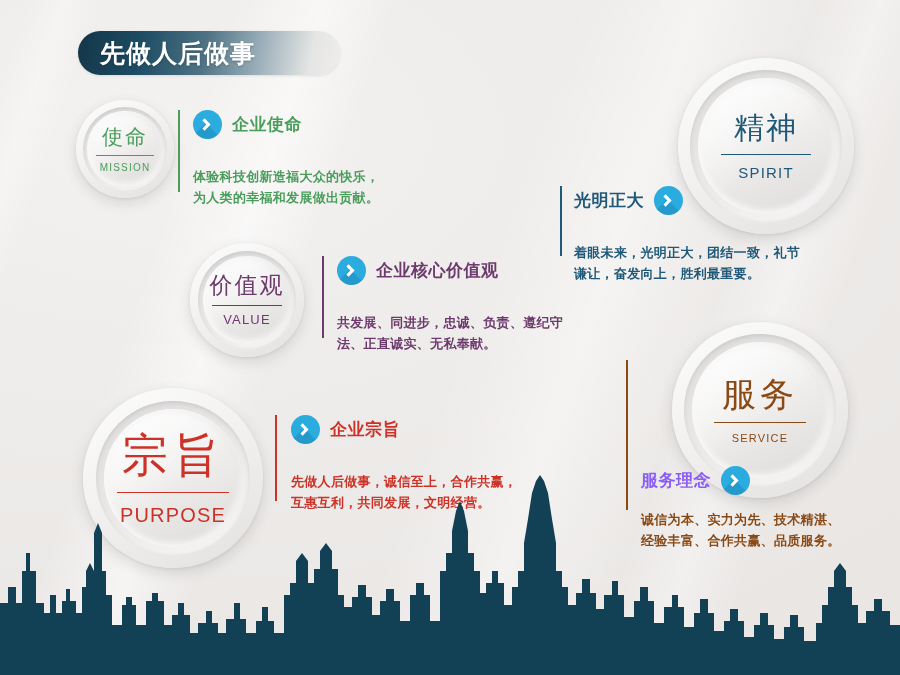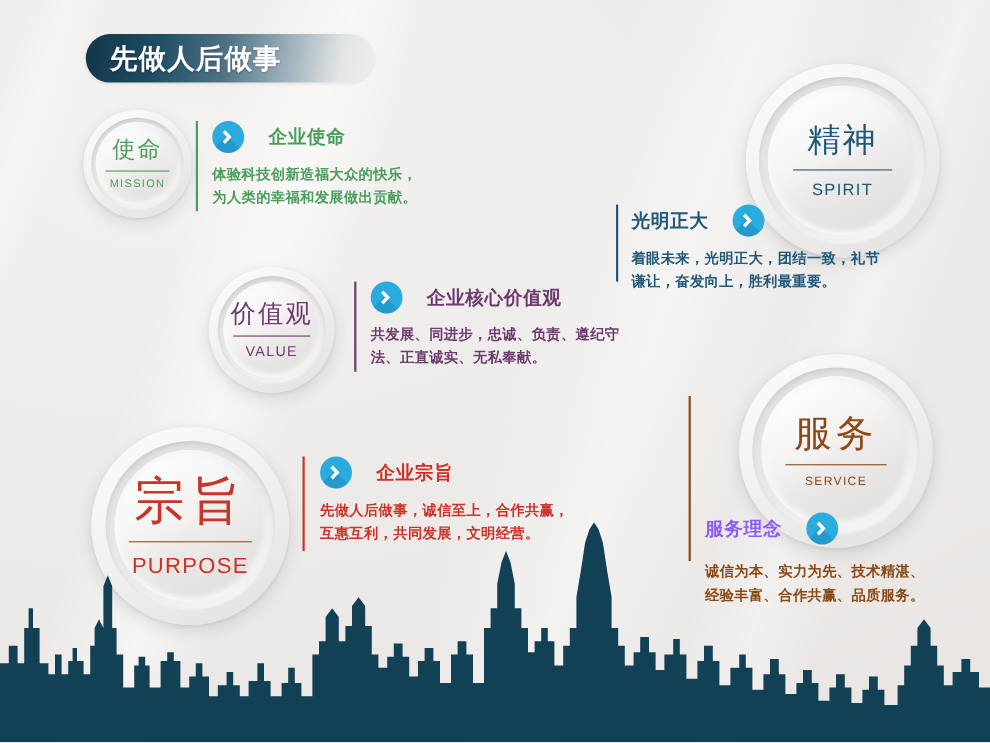--- a/index.html
+++ b/index.html
@@ -128,30 +128,30 @@
   .block .rule-v {
     position: absolute;
     top: 0; left: 0;
     width: 2px;
   }
   .block.right-rule .rule-v { left: auto; }
   .blk-body { position: relative; }
   .blk-head {
     display: flex;
     align-items: center;
-    gap: 22px;
+    gap: 10px;
     white-space: nowrap;
   }
   .blk-title {
     font-size: 17px;
     font-weight: bold;
     letter-spacing: .5px;
   }
   .blk-lines {
-    margin-top: 9px;
+    margin-top: 27px;
     font-size: 13px;
     line-height: 1.62;
     font-weight: bold;
     letter-spacing: .3px;
     white-space: nowrap;
   }
 
   
   .arrow-badge {
     position: relative;
@@ -232,21 +232,21 @@
     <div class="groove"></div>
     <div class="disc"></div>
     <div class="sheen"></div>
     <div class="med-inner">
       <div class="med-cn" style="color:#6d3a6d; font-size:23px;">价值观</div>
       <div class="med-rule" style="width:70px; background:#6d3a6d;"></div>
       <div class="med-en" style="color:#6d3a6d; font-size:13px;">VALUE</div>
     </div>
   </div>
 
-  <div class="block" style="left:322px; top:256px; width:280px; height:92px;font-family:Liberation Mono, monospace;">
+  <div class="block" style="left:322px; top:256px; width:280px; height:92px;">
     <div class="rule-v" style="height:82px; background:#6d3a6d;"></div>
     <div class="blk-body" style="margin-left:15px;">
       <div class="blk-head">
         <span class="arrow-badge">
           <span class="shade"></span>
           <svg viewBox="0 0 29 29" aria-hidden="true">
             <path d="M11.6 8.2 L17.6 14.5 L11.6 20.8 L9.4 18.6 L13.3 14.5 L9.4 10.4 Z" fill="#ffffff"></path>
           </svg>
         </span>
         <span class="blk-title" style="color:#6d3a6d;">企业核心价值观</span>

